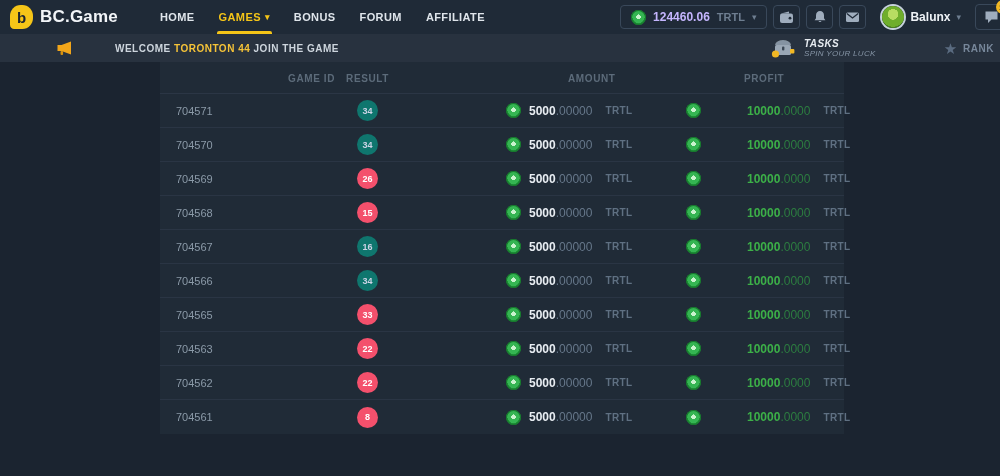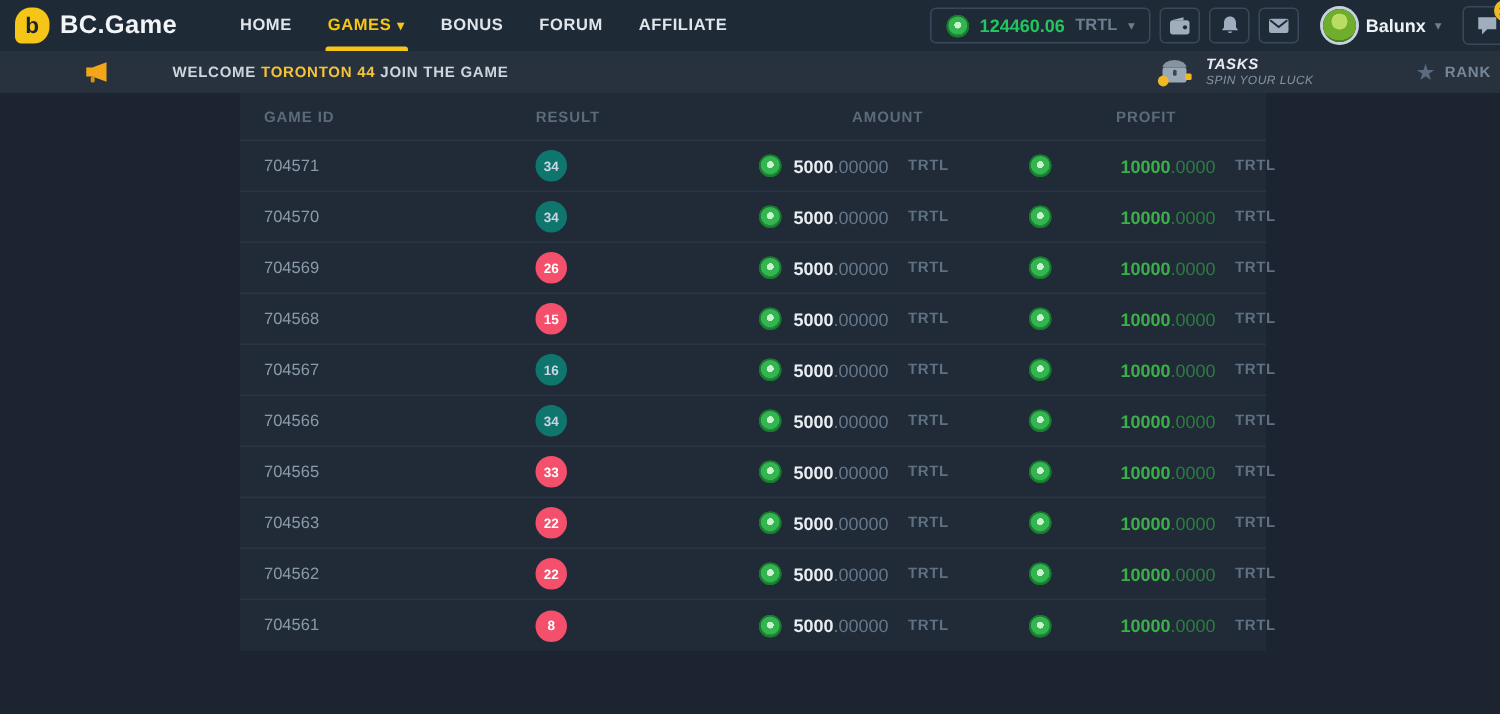--- a/index.html
+++ b/index.html
@@ -33,21 +33,21 @@
     position:absolute; left:10px; right:10px; bottom:0; height:3px; background:#f5c518;
     border-radius:2px 2px 0 0;
   }
   .nav-caret { font-size:9px; margin-left:4px; color:#f5c518; }
 
   .header-right { margin-left:auto; display:flex; align-items:center; gap:6px; padding-right:0; }
   .balance-box {
     display:flex; align-items:center; gap:7px; border:1px solid #39485a; border-radius:4px;
     height:24px; padding:0 10px; cursor:pointer;
   }
-  .balance-amount { font-size:12px; font-weight:bold; color:#22c55e; }
+  .balance-amount { font-size:12px; font-weight:bold; color:#c4b5fd; }
   .balance-currency { font-size:11px; font-weight:bold; color:#6e7e90; }
   .caret { font-size:9px; color:#6e7e90; }
 
   .coin {
     width:15px; height:15px; border-radius:50%; flex:0 0 auto;
     background:radial-gradient(circle at 50% 45%, #c9f3cd 0 20%, #35b552 21% 55%, #1f9038 56% 100%);
     box-shadow:inset 0 0 0 1px #17792d;
   }
   .icon-btn {
     width:27px; height:24px; border:1px solid #39485a; border-radius:4px;
@@ -87,22 +87,22 @@
   .rank-label { font-size:10px; font-weight:bold; color:#77879a; letter-spacing:0.5px; }
 
   
   .content { height:414px; background:#1b2430; }
   .bet-table { width:684px; margin-left:160px; background:#202b37; padding-top:2px; }
   .thead, .trow {
     display:grid; grid-template-columns:175px 65px 222px 222px; align-items:center;
   }
   .thead { height:30px; border-bottom:1px solid #2b3645; }
   .th { font-size:10px; font-weight:bold; color:#5c6b7a; letter-spacing:0.6px; }
-  .th-id { padding-left:16px; }
-  .th-result { text-align:right; }
+  .th-id { padding-left:16px;text-align:right; }
+  .th-result { text-align:center; }
   .th-amount { padding-left:168px; }
   .th-profit { padding-left:122px; }
 
   .trow { height:34px; border-bottom:1px solid #28334150; cursor:pointer; }
   .trow + .trow { border-top:0; }
   .trow { border-bottom:1px solid #2a3544; }
   .trow:last-child { border-bottom:0; }
 
   .cell-id { padding-left:16px; font-size:11px; color:#8b9aa8; }
   .cell-result { display:flex; justify-content:center; }

